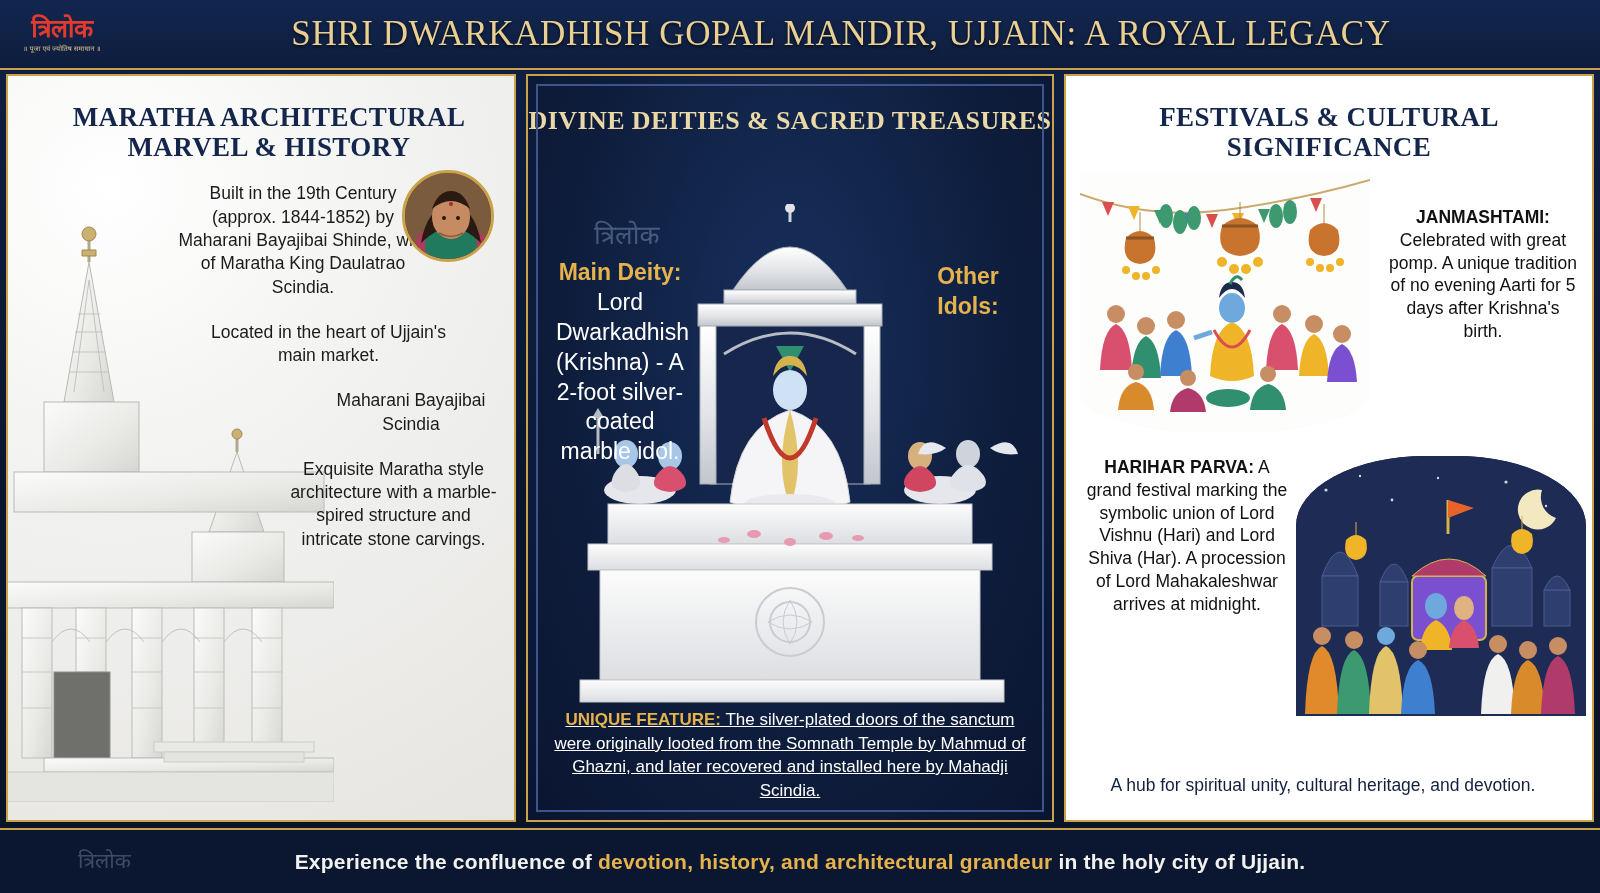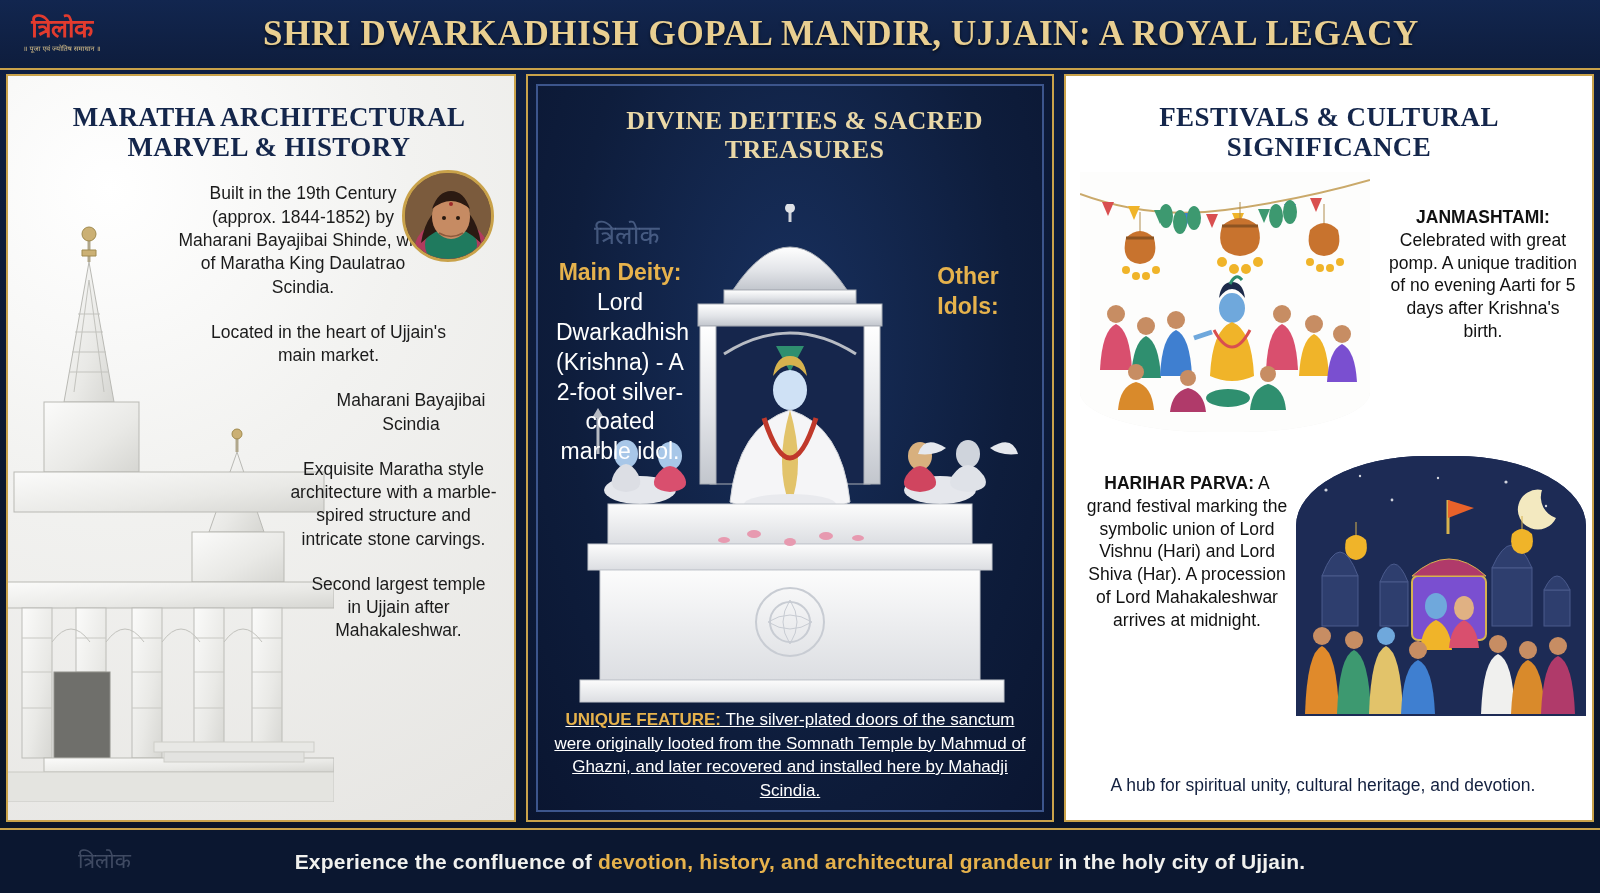--- a/index.html
+++ b/index.html
@@ -31,21 +31,21 @@
     font-family: "Liberation Serif", serif;
     font-size: 25px; font-weight: bold; color: #e23b2e;
     letter-spacing: -0.5px; line-height: 1;
   }
   .logo-sub {
     font-size: 7px; color: #d8c08a; margin-top: 3px; white-space: nowrap;
   }
   .header-title {
     flex: 1; text-align: center;
     font-family: "Liberation Serif", serif;
-    font-size: 35px; font-weight: bold; letter-spacing: 0.6px;
+    font-size: 35px; font-weight: normal; letter-spacing: 0.6px;
     color: #e9cf91;
     text-shadow: 0 2px 3px rgba(0,0,0,.6);
     padding-right: 36px;
   }
 
   
   .panels {
     position: absolute; top: 70px; left: 0; width: 1600px; height: 758px;
     display: flex; gap: 10px; padding: 4px 6px 6px 6px;
   }
@@ -60,21 +60,21 @@
     background: radial-gradient(ellipse at 50% 35%, #18305e 0%, #0e1d3c 60%, #0a1530 100%);
   }
   .panel-right { flex: 1 1 auto; background: #ffffff; }
 
   .panel-title {
     font-family: "Liberation Serif", serif;
     font-weight: bold; text-align: center;
     line-height: 1.12; letter-spacing: .4px;
   }
   .t-dark-blue { color: #14264b; font-size: 27px; }
-  .t-gold { color: #ead8a7; font-size: 26px; padding-left: 29px; }
+  .t-gold { color: #ead8a7; font-size: 26px; }
 
   
   .p1-title { padding-top: 26px; margin-left: 16px; }
   .p1-body { position: relative; height: 640px; }
   .temple {
     position: absolute; left: -4px; bottom: 0; width: 330px; height: 600px;
     background:
       linear-gradient(180deg, rgba(250,250,250,.0) 0%, rgba(235,235,235,.0) 100%);
   }
   .temple svg { display: block; }
@@ -130,21 +130,21 @@
     border-radius: 130px 130px 0 0 / 70px 70px 0 0;
     background: linear-gradient(180deg, #1b2a55 0%, #2a3a68 60%, #3c4a78 100%);
     overflow: hidden;
   }
   .p3-text {
     position: absolute; color: #111; font-size: 17.5px; line-height: 1.3;
     text-align: center;
   }
   .p3-text .cap { font-weight: bold; }
   .p3-text1 { right: 14px; top: 130px; width: 190px; }
-  .p3-text2 { left: 16px; top: 396px; width: 210px; }
+  .p3-text2 { left: 16px; top: 380px; width: 210px; }
   .p3-bottom {
     position: absolute; left: 24px; right: 36px; bottom: 22px;
     text-align: center; color: #13203f; font-size: 17.5px; line-height: 1.35;
   }
 
   
   .footer {
     position: absolute; left: 0; bottom: 0; width: 1600px; height: 65px;
     background: #0b1730; border-top: 2px solid #c9a24a;
     display: flex; align-items: center; justify-content: center;
@@ -254,21 +254,20 @@
               <circle cx="53" cy="45" r="2" fill="#27180f"></circle>
               <circle cx="46" cy="31" r="2" fill="#9e2a2a"></circle>
               <path d="M34 60 q12 7 24 0" stroke="#8c5a3c" fill="none" stroke-width="1.5"></path>
             </svg>
           </div>
 
           <div class="p1-para p1-text1">Built in the 19th Century (approx. 1844-1852) by Maharani Bayajibai Shinde, wife of Maratha King Daulatrao Scindia.</div>
           <div class="p1-para p1-text2">Located in the heart of Ujjain's main market.</div>
           <div class="p1-para p1-text3">Maharani Bayajibai Scindia</div>
           <div class="p1-para p1-text4">Exquisite Maratha style architecture with a marble-spired structure and intricate stone carvings.</div>
-          <div class="p1-para p1-text5">Second largest temple in Ujjain after Mahakaleshwar.</div>
         </div>
       </div>
     </div>
 
     <div class="panel panel-dark">
       <div class="p2-inner"></div>
       <div class="panel-title t-gold p2-title">DIVINE DEITIES &amp; SACRED TREASURES</div>
       <div class="p2-wm">त्रिलोक</div>
 
       <div class="p2-stage">

